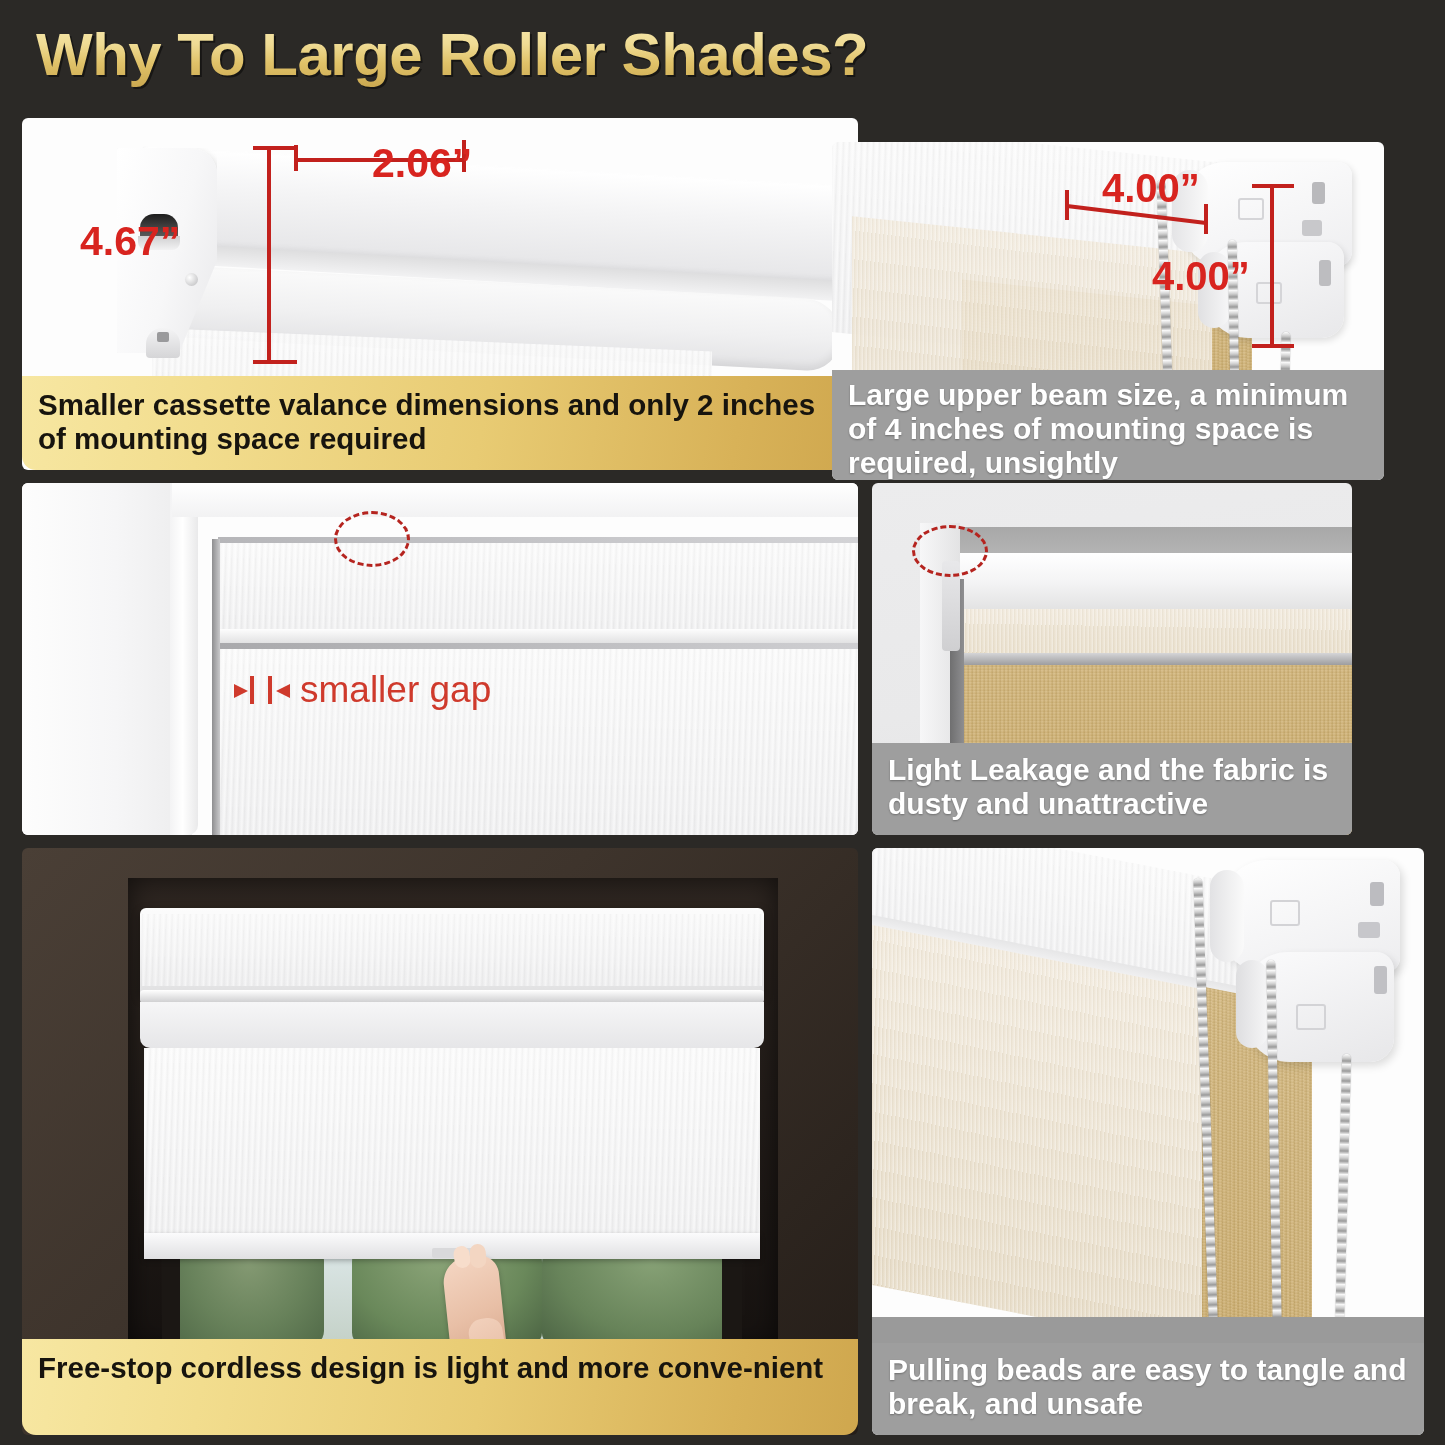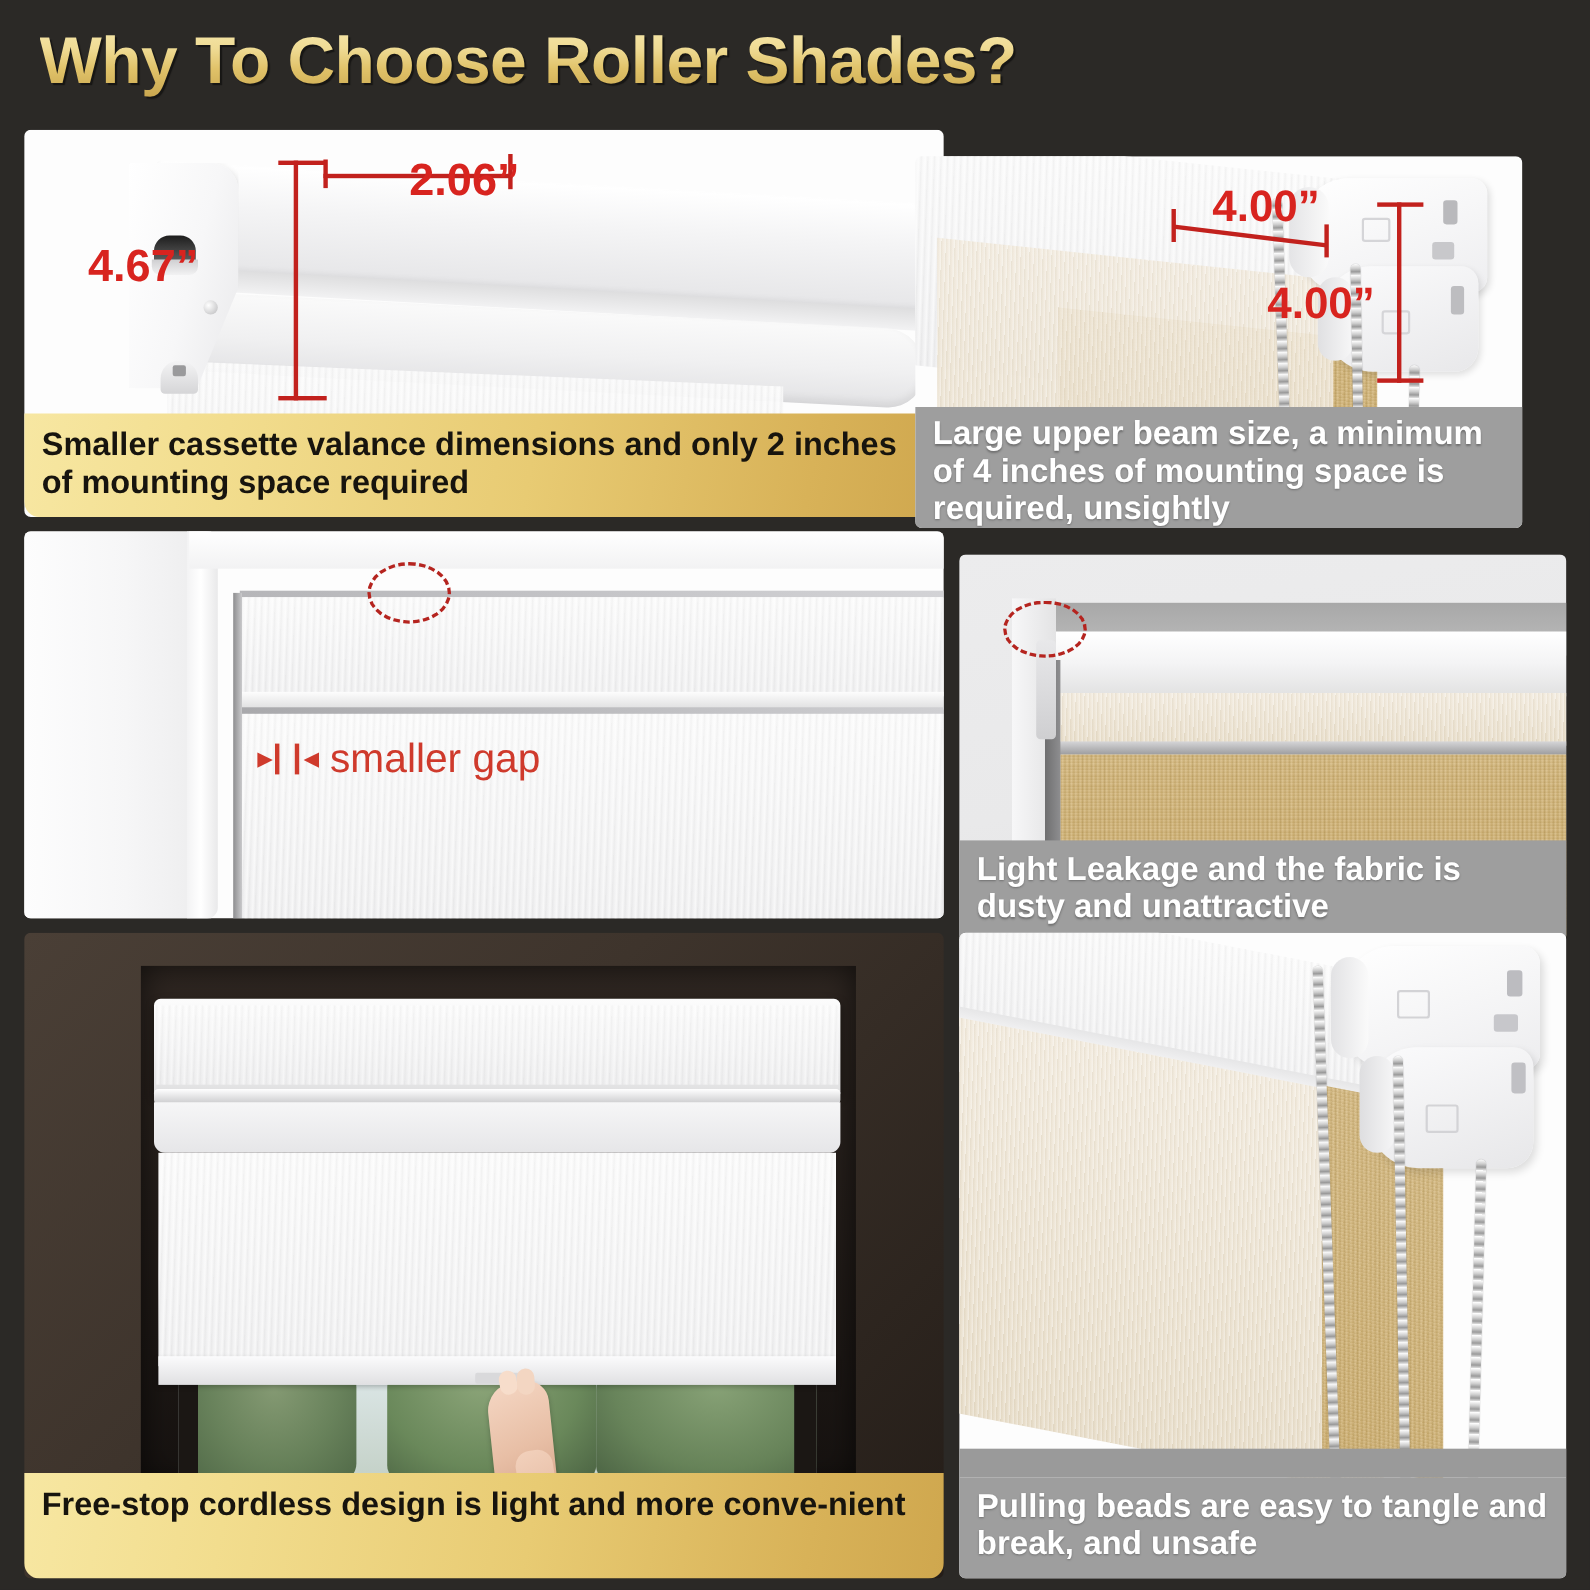--- a/index.html
+++ b/index.html
@@ -106,21 +106,21 @@
     position:absolute; width:9px;
     background:repeating-linear-gradient(180deg,#fdfdfd 0px,#cdcdcd 4px,#9a9a9a 7px,#e8e8e8 10px);
     border-radius:5px;
     box-shadow:0 0 1px rgba(0,0,0,.4);
   }
 </style>
 </head>
 <body>
 
 <div class="title-bar">
-  <div class="title">Why To Choose Roller Shades?</div>
+  <div class="title">Why To Large Roller Shades?</div>
 </div>
 
 <div class="grid">
 
   <div class="panel" style="left:22px; top:10px; width:836px; height:352px;">
     <div class="photo">
       <div class="white-bg"></div>
 
       <div style="position:absolute; left:120px; top:28px; width:700px; height:98px;
                   background:linear-gradient(180deg,#fff 0%,#f4f4f5 40%,#e6e6e8 100%);
@@ -262,21 +262,21 @@
 
       <div class="arrow-r" style="left:212px; top:201px;"></div>
       <div style="position:absolute; left:228px; top:193px; width:4px; height:28px; background:#cf3a2c;"></div>
       <div style="position:absolute; left:246px; top:193px; width:4px; height:28px; background:#cf3a2c;"></div>
       <div class="arrow-l" style="left:254px; top:201px;"></div>
       <div class="gap-txt" style="left:278px; top:186px; font-size:37px;">smaller gap</div>
     </div>
 
   </div>
 
-  <div class="panel" style="left:872px; top:396px; width:552px; height:352px;">
+  <div class="panel" style="left:872px; top:375px; width:480px; height:352px;">
     <div class="photo">
       <div class="soft-gray-bg"></div>
 
       <div style="position:absolute; left:88px; top:44px; width:464px; height:48px;
                   background:linear-gradient(180deg,#a8a8a8,#bdbdbd);"></div>
 
       <div style="position:absolute; left:84px; top:70px; width:468px; height:64px;
                   background:linear-gradient(180deg,#ffffff 0%,#f4f4f5 45%,#dedede 100%);
                   border-radius:0 0 6px 6px;"></div>
 

